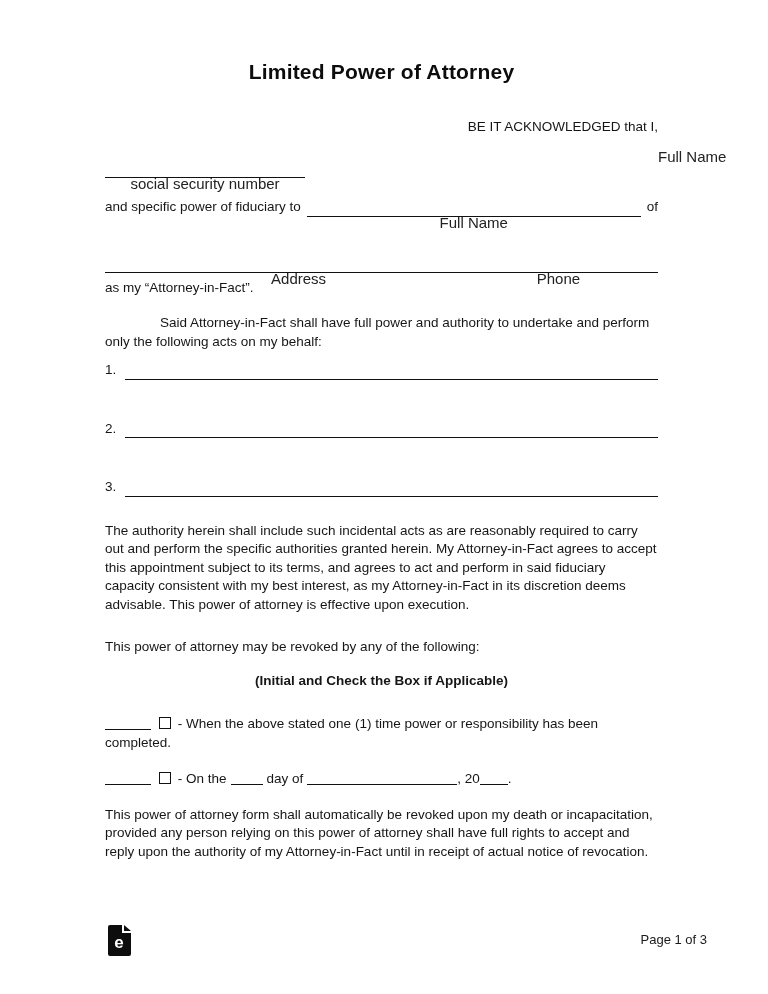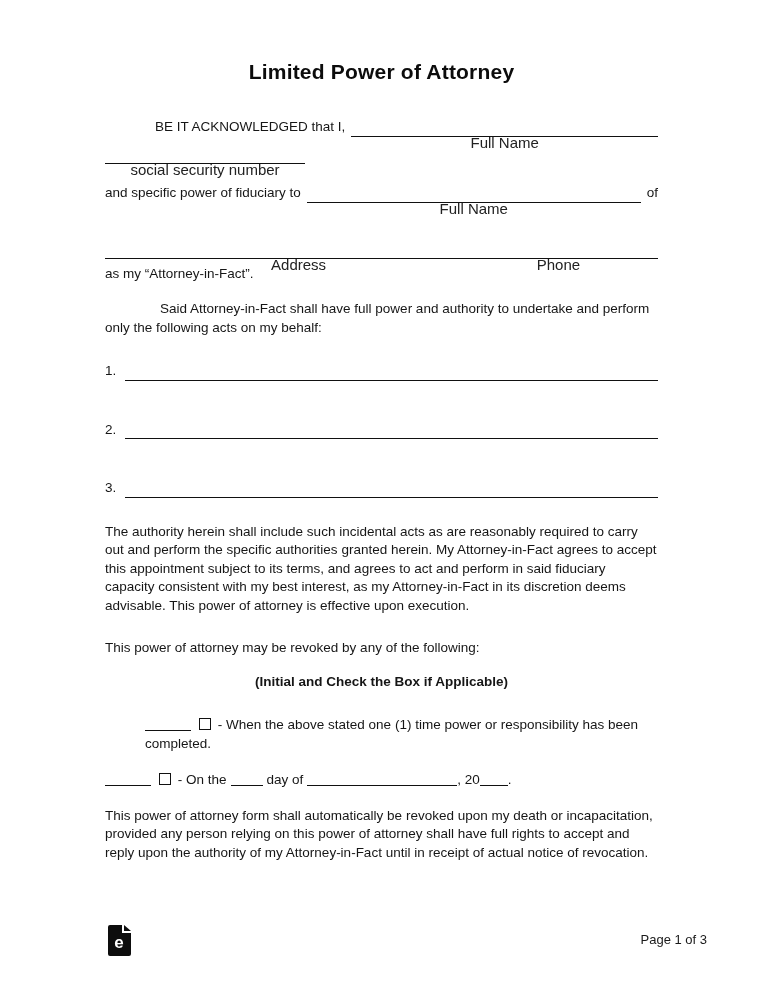--- a/index.html
+++ b/index.html
@@ -36,42 +36,42 @@
     vertical-align:-2px;
   }
   .blank.initials { width:46px; margin-right:6px; }
   .blank.day   { width:32px; margin:0 4px; }
   .blank.month { width:150px; margin-left:4px; }
   .blank.year  { width:28px; }
 
   .gap6  { margin-left:6px; }
   .indent { display:inline-block; width:50px; }
 
-  .intro-row-1 { margin-bottom:13px; }
+  .intro-row-1 { margin-bottom:13px;flex-direction:column; }
   .intro-row-2 { margin-bottom:15px; }
   .intro-row-3 { margin-bottom:22px; }
   .intro-row-4 { margin-bottom:6px; }
   .intro-row-4 .field-label.addr { left:35%; width:auto; transform:translateX(-50%); }
   .intro-row-4 .field-label.phn  { left:82%; width:auto; transform:translateX(-50%); }
   .intro-row-5 { margin-bottom:17px; }
 
   .para { margin-bottom:19px; }
-  .said-para { text-indent:55px; margin-bottom:25px; }
+  .said-para { text-indent:55px; margin-bottom:10px; }
 
   .act-item { display:flex; align-items:flex-end; margin-bottom:40px; }
   .act-item .num { margin-right:9px; }
   .acts { margin-bottom:25px; }
 
   .authority-para { margin-bottom:24px; }
   .revocation-intro { margin-bottom:15px; }
   .revocation-heading {
     font-weight:bold; text-align:center; margin-bottom:25px;
   }
   .option { margin-bottom:19px; }
-  .option-2 { margin-bottom:18px;margin-left:40px; }
+  .option-2 { margin-bottom:18px; }
   .option-3 { margin-bottom:17px; }
 
   .cb {
     display:inline-block; width:10px; height:10px;
     border:1.4px solid #111; margin:0 3px 0 2px; vertical-align:-1px;
     background:#fff;
   }
 
   .footer {
     position:absolute; left:0; right:0; top:921px;

